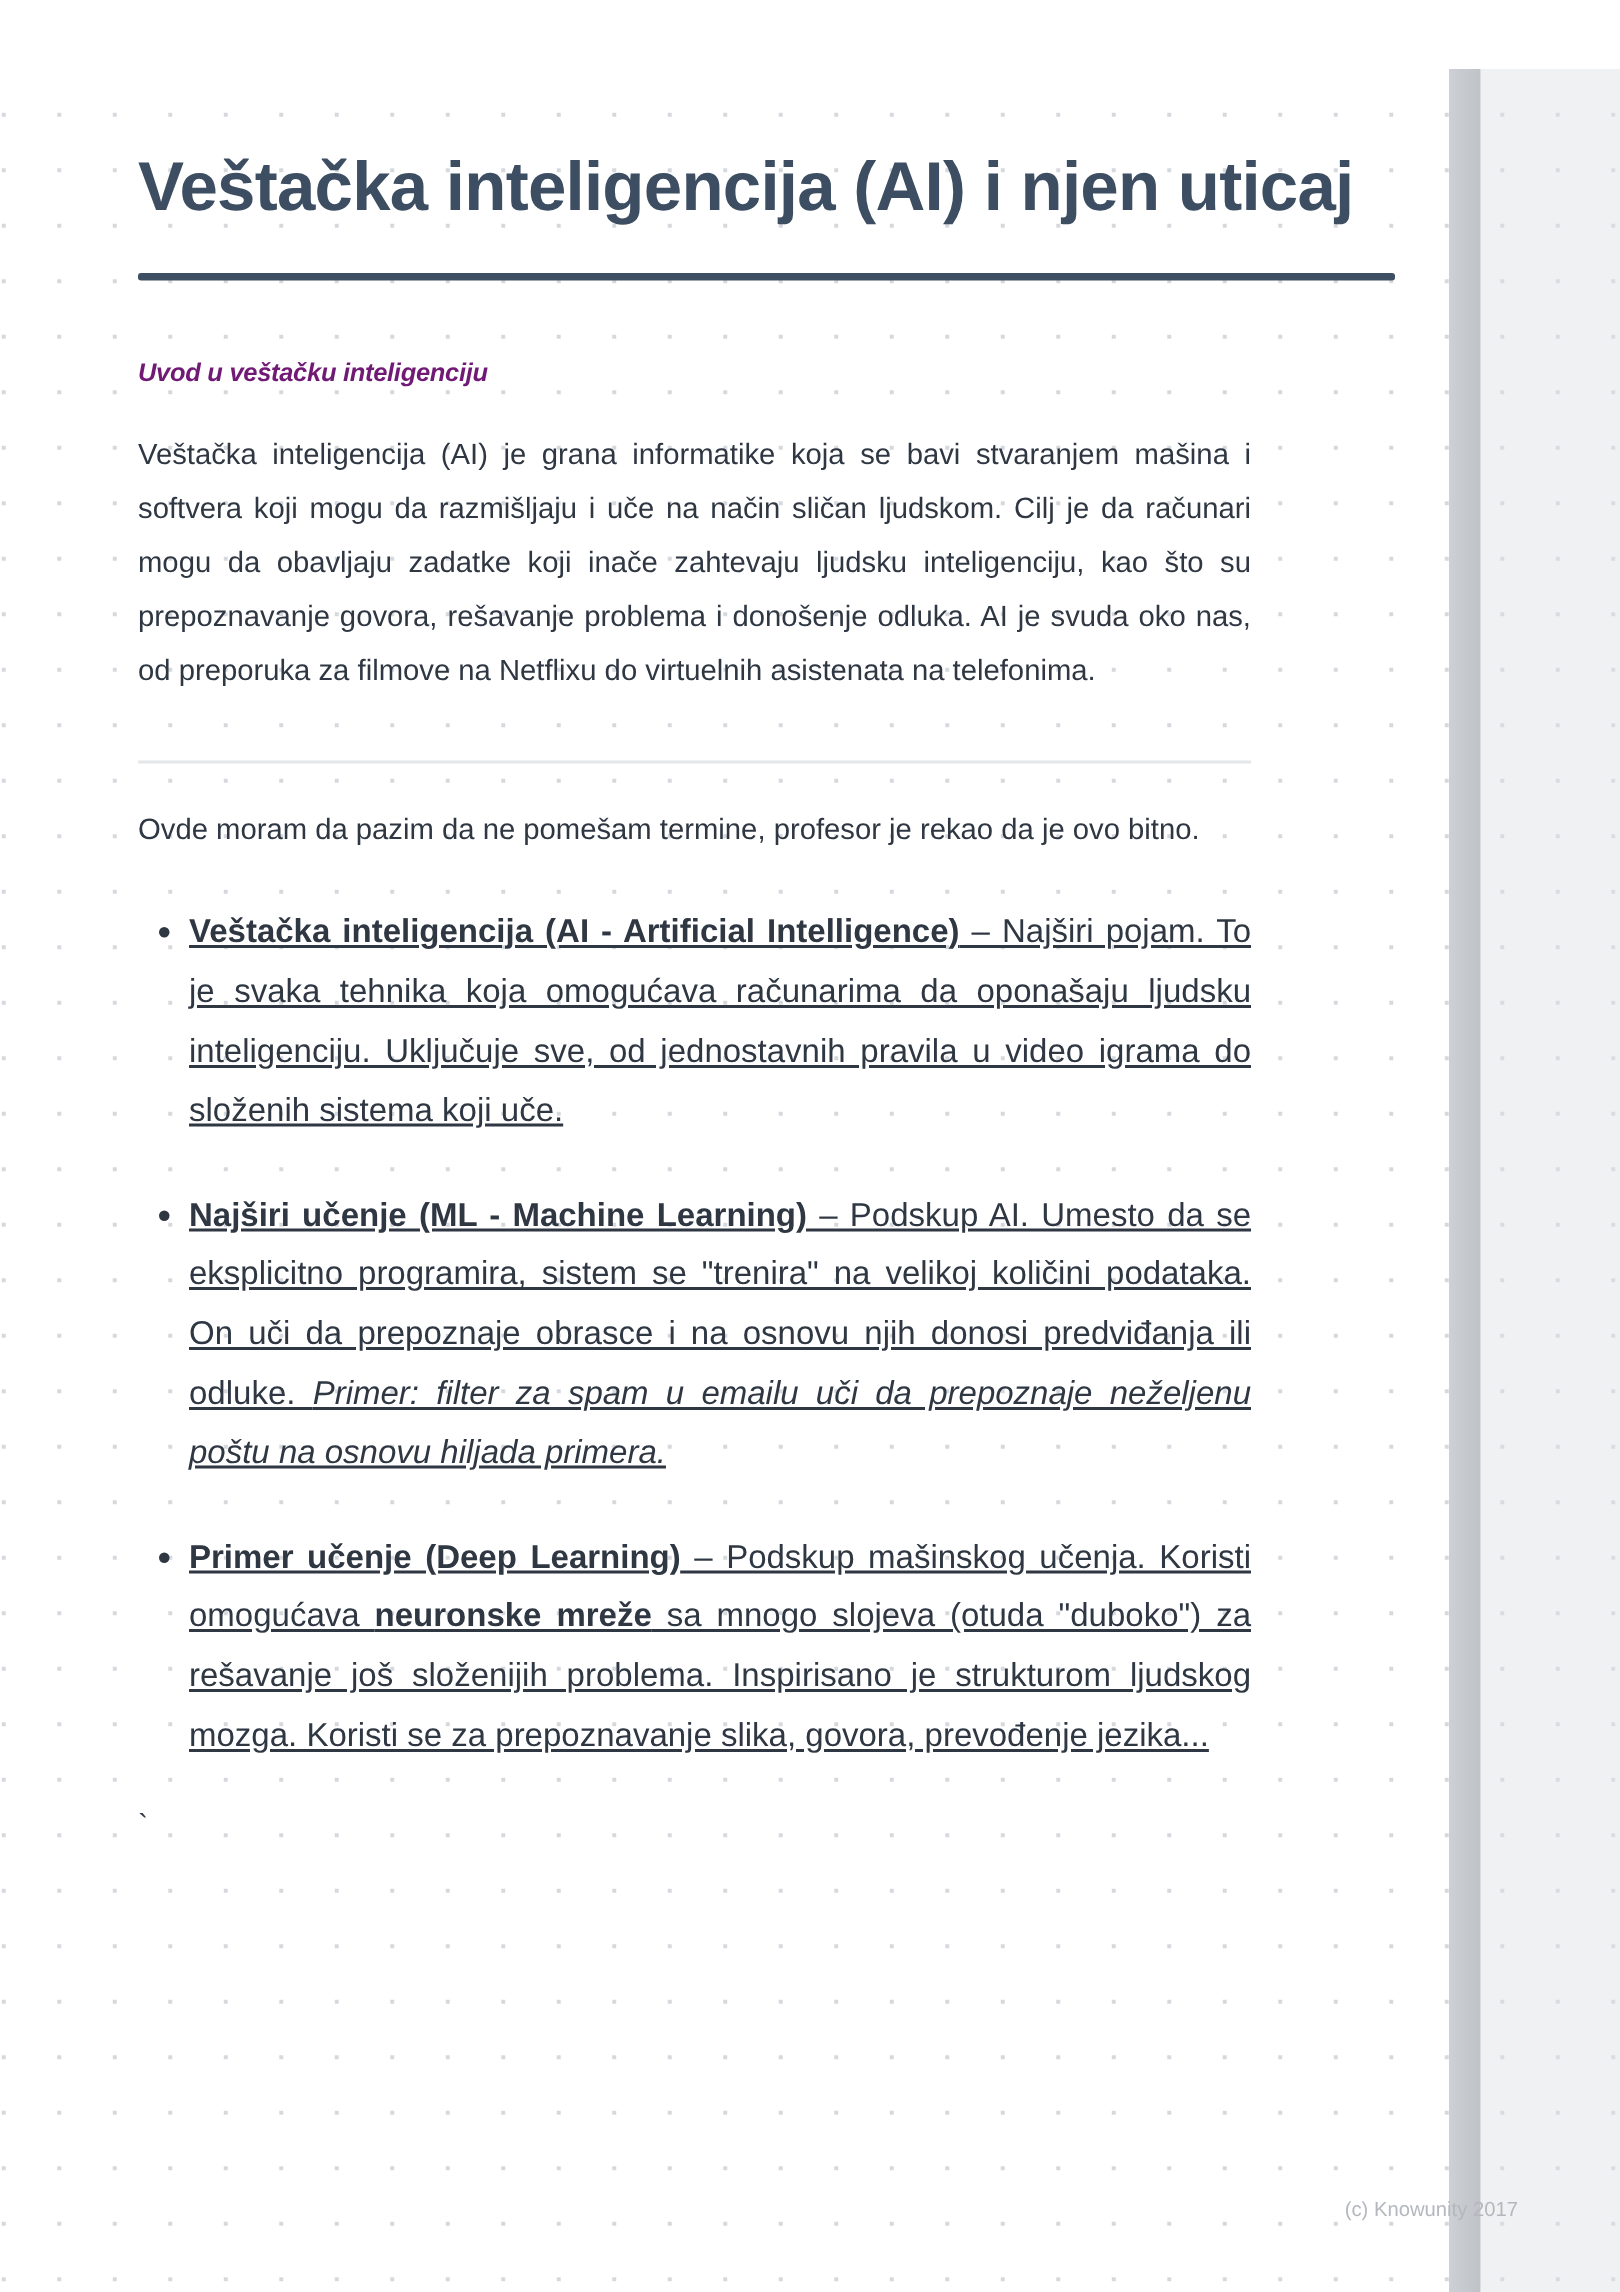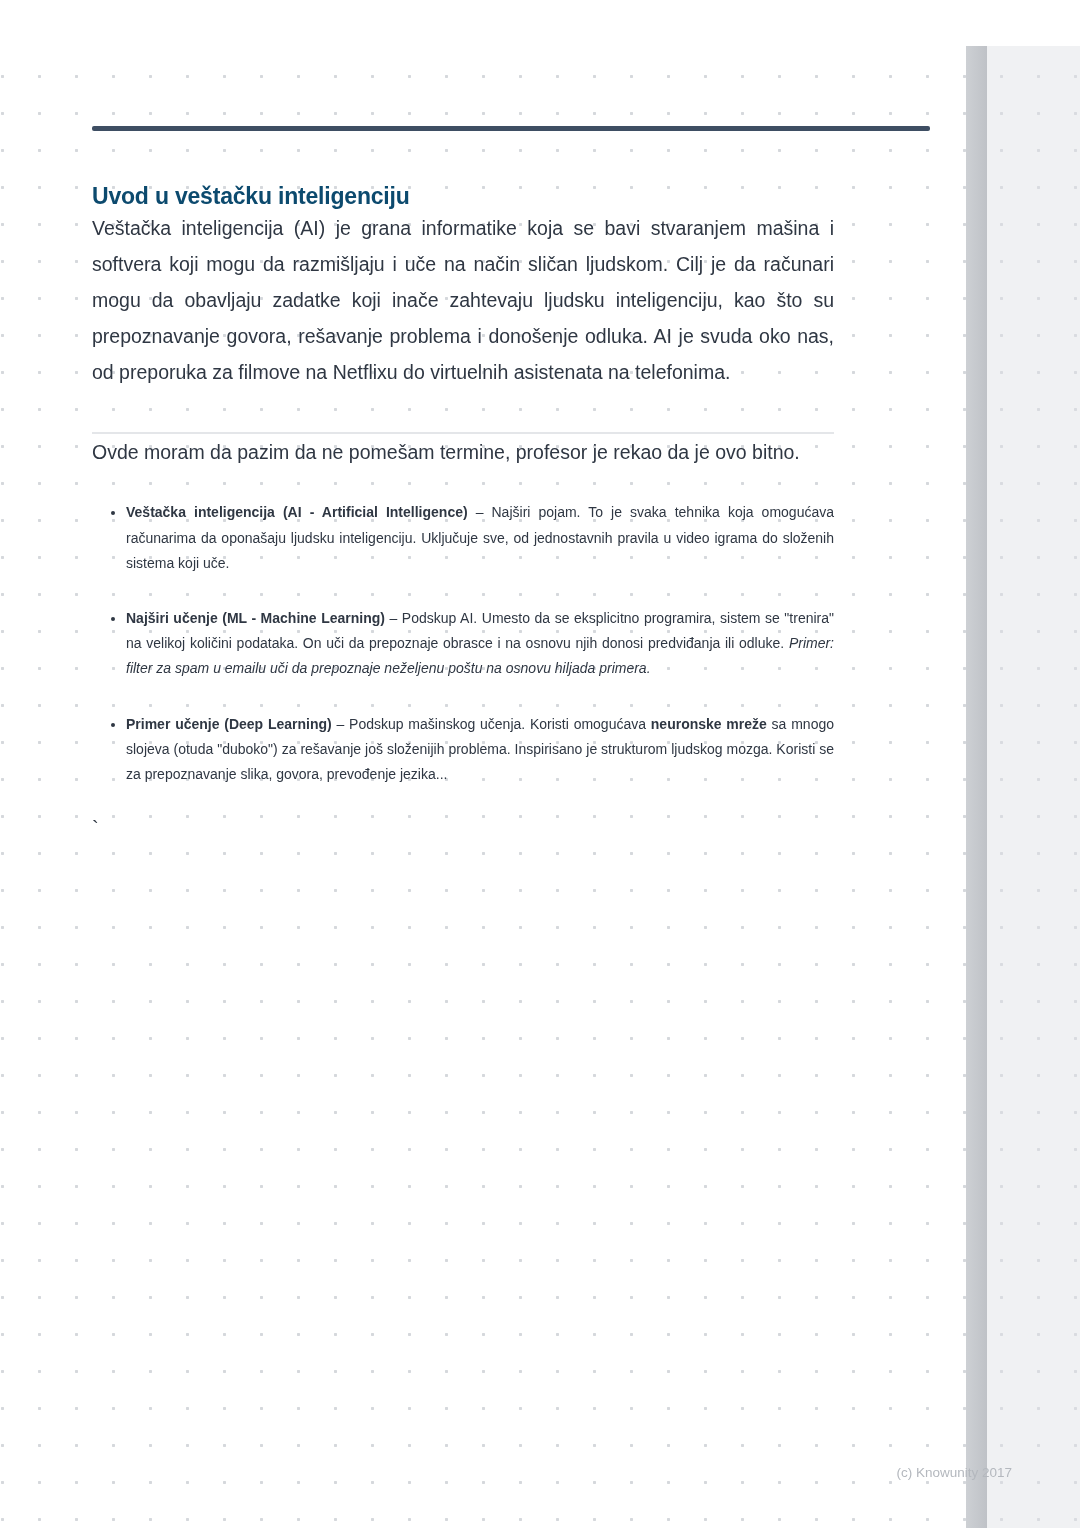--- a/index.html
+++ b/index.html
@@ -38,50 +38,53 @@
   }
   .title-rule {
     margin-top: 30px;
     width: 838px;
     height: 5px;
     background: #3e4e63;
     border-radius: 2px;
   }
   h2.section-heading {
     margin-top: 52px;
-    font-size: 23px;
+    font-size: 17px;
     font-weight: 700;
-    color: #0c4a6e;
+    color: #701a75;
     letter-spacing: -0.2px;
+    font-style: italic;
   }
   p.body-text {
+    margin-top: 26px;
     width: 742px;
     font-size: 19.5px;
     line-height: 1.85;
     text-align: justify;
     color: #2f3743;
   }
   .divider {
     margin-top: 42px;
     width: 742px;
     height: 2px;
     background: #e4e6e9;
   }
   ul.def-list {
     margin-top: 30px;
     width: 742px;
     padding-left: 34px;
     list-style: disc outside;
   }
   ul.def-list li {
-    font-size: 14px;
+    font-size: 22px;
     line-height: 1.8;
     text-align: justify;
     color: #2f3743;
     margin-bottom: 30px;
+    text-decoration: underline;
   }
   ul.def-list li::marker { color: #2f3743; }
   .b { font-weight: 700; }
   .i { font-style: italic; }
   .stray {
     margin-top: 16px;
     font-size: 20px;
     color: #2f3743;
   }
   .footer {
@@ -95,20 +98,21 @@
 </style>
 </head>
 <body>
 
 <div class="top-band"></div>
 <div class="edge-strip"></div>
 <div class="scrollbar"></div>
 
 <div class="content">
 
+  <h1 class="title">Veštačka inteligencija (AI) i njen uticaj</h1>
   <div class="title-rule"></div>
 
   <h2 class="section-heading">Uvod u veštačku inteligenciju</h2>
   <p class="body-text">Veštačka inteligencija (AI) je grana informatike koja se bavi stvaranjem mašina i softvera koji mogu da razmišljaju i uče na način sličan ljudskom. Cilj je da računari mogu da obavljaju zadatke koji inače zahtevaju ljudsku inteligenciju, kao što su prepoznavanje govora, rešavanje problema i donošenje odluka. AI je svuda oko nas, od preporuka za filmove na Netflixu do virtuelnih asistenata na telefonima.</p>
 
   <div class="divider"></div>
 
   <p class="body-text">Ovde moram da pazim da ne pomešam termine, profesor je rekao da je ovo bitno.</p>
 
   <ul class="def-list">

